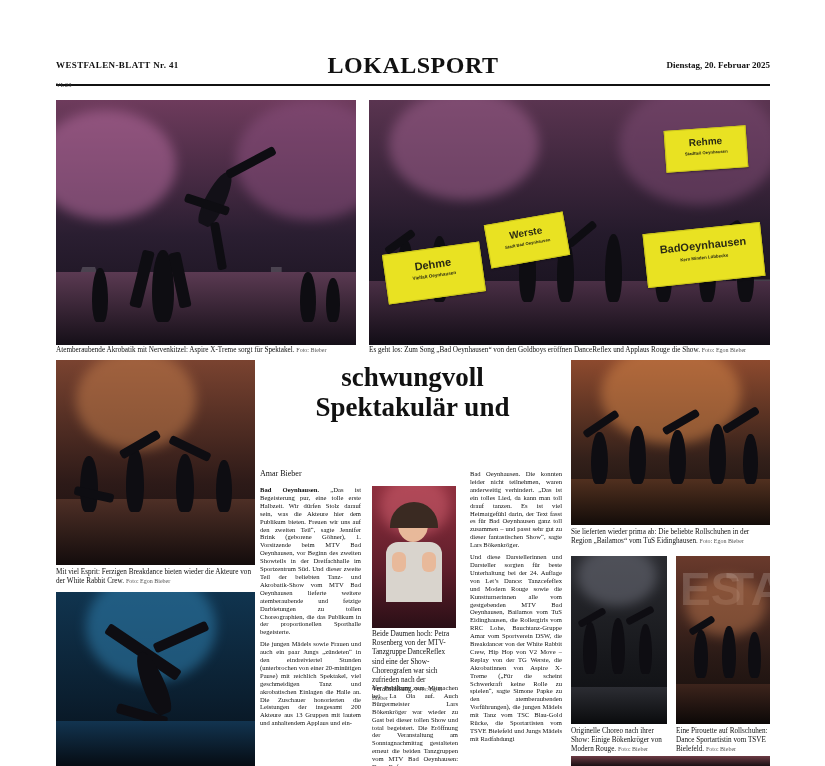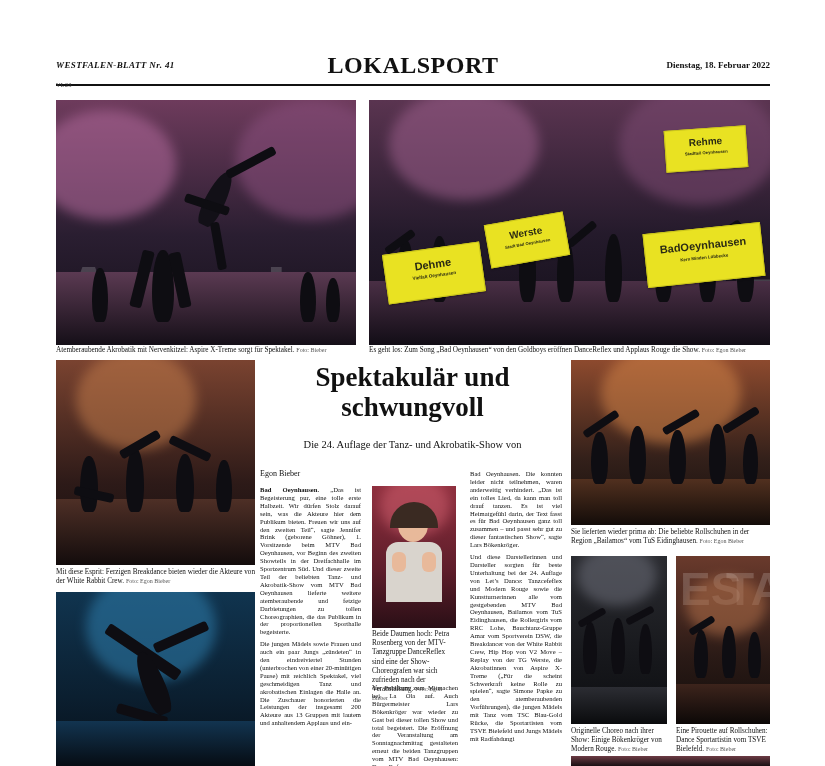--- a/index.html
+++ b/index.html
@@ -1,21 +1,21 @@
 <!DOCTYPE html>
 <html><head>
 <meta charset="utf-8">
 <style>
   html,body{margin:0;padding:0;background:#e8e8e6;}
   body{width:825px;height:766px;font-family:"Liberation Serif",serif;overflow:hidden;}
   .page{position:relative;width:825px;height:766px;background:#ffffff;}
 
   
   .masthead{position:absolute;left:56px;top:52px;width:714px;height:32px;border-bottom:2px solid #111;}
-  .mast-left{position:absolute;left:0;top:8px;font-family:"Liberation Serif",serif;font-size:9px;font-weight:bold;letter-spacing:.4px;color:#111;font-style:italic;}
+  .mast-left{position:absolute;left:0;top:8px;font-family:"Liberation Serif",serif;font-size:9px;font-weight:bold;letter-spacing:.4px;color:#111;}
   .mast-center{position:absolute;left:0;right:0;top:0;text-align:center;font-family:"Liberation Serif",serif;font-size:24px;font-weight:bold;letter-spacing:.5px;color:#111;}
   .mast-right{position:absolute;right:0;top:8px;font-size:9px;font-weight:bold;color:#111;}
   .edition{position:absolute;left:56px;top:82px;font-size:6px;color:#333;letter-spacing:.5px;}
 
   
   .photo{position:absolute;overflow:hidden;background:#1b1b22;}
   .cap{position:absolute;font-size:7.2px;line-height:9.2px;color:#111;font-family:"Liberation Serif",serif;}
   .cap .credit{font-size:6px;color:#555;}
 
   
@@ -38,21 +38,21 @@
   .bigletter{position:absolute;font-family:"Liberation Sans",sans-serif;font-weight:bold;color:rgba(255,255,255,.18);}
 </style>
 </head>
 <body>
 
 <div class="page">
 
   <div class="masthead">
     <div class="mast-left">WESTFALEN-BLATT Nr. 41</div>
     <div class="mast-center">LOKALSPORT</div>
-    <div class="mast-right">Dienstag, 18. Februar 2022</div>
+    <div class="mast-right">Dienstag, 20. Februar 2025</div>
   </div>
   <div class="edition">VL23</div>
 
   <div class="photo" style="left:56px;top:100px;width:300px;height:245px;background:linear-gradient(180deg,#6e3b5c 0%,#2a1e31 55%,#140f18 100%);">
     <div class="bigletter" style="left:6px;top:150px;font-size:74px;">A</div>
     <div class="bigletter" style="left:210px;top:150px;font-size:74px;">L</div>
     <div class="spot" style="left:-20px;top:10px;width:140px;height:110px;background:#b46a9d;"></div>
     <div class="spot" style="left:180px;top:0px;width:150px;height:120px;background:#8a4f7d;"></div>
     <div class="stagefloor" style="height:30%;background:linear-gradient(180deg,#5b3a52 0%,#150f18 100%);"></div>
 
@@ -119,41 +119,40 @@
     <div class="stagefloor" style="height:32%;background:linear-gradient(180deg,#4e2f26 0%,#130c0c 100%);"></div>
     <div class="dancer" style="left:24px;top:96px;width:18px;height:56px;"></div>
     <div class="dancer" style="left:70px;top:88px;width:18px;height:64px;"></div>
     <div class="dancer" style="left:120px;top:94px;width:18px;height:58px;"></div>
     <div class="dancer" style="left:160px;top:100px;width:16px;height:52px;"></div>
     <div class="limb" style="left:62px;top:80px;width:44px;height:9px;transform:rotate(-30deg);"></div>
     <div class="limb" style="left:112px;top:84px;width:44px;height:9px;transform:rotate(26deg);"></div>
     <div class="limb" style="left:18px;top:130px;width:40px;height:9px;transform:rotate(12deg);"></div>
   </div>
   <div class="cap" style="left:56px;top:568px;width:199px;">
-    <span>Mit diese Esprit: Ferzigen Breakdance bieten wieder die Akteure von der White Rabbit Crew.</span>
+    <span>Mit viel Esprit: Ferzigen Breakdance bieten wieder die Akteure von der White Rabbit Crew.</span>
     <span class="credit">Foto: Egon Bieber</span>
   </div>
 
   <div class="photo" style="left:56px;top:592px;width:199px;height:174px;background:linear-gradient(180deg,#10344f 0%,#0b1f30 60%,#070f18 100%);">
     <div class="spot" style="left:30px;top:-20px;width:130px;height:110px;background:#2f7fae;"></div>
     <div class="limb" style="left:44px;top:54px;width:86px;height:12px;transform:rotate(34deg);"></div>
     <div class="dancer" style="left:86px;top:58px;width:22px;height:66px;transform:rotate(-22deg);"></div>
     <div class="limb" style="left:96px;top:40px;width:58px;height:10px;transform:rotate(-24deg);"></div>
     <div class="limb" style="left:60px;top:118px;width:52px;height:10px;transform:rotate(16deg);"></div>
     <div class="stagefloor" style="height:26%;background:linear-gradient(180deg,#123450 0%,#060c13 100%);"></div>
   </div>
 
   <div class="headline">
+    <div>schwungvoll</div>
     <div>Spektakulär und</div>
-    <div>schwungvoll</div>
   </div>
   <div class="subhead">
-    <div>Die 24. Auflage der Tanz- und Akrobatik-Show von</div>
-  </div>
-  <div class="byline">Egon Bieber</div>
+  </div>
+  <div class="byline">Amar Bieber</div>
 
   <div class="col" style="left:260px;top:486px;width:101px;">
     <p><b>Bad Oeynhausen.</b> „Das ist Begeisterung pur, eine tolle erste Halbzeit. Wir dürfen Stolz darauf sein, was die Akteure hier dem Publikum bieten. Freuen wir uns auf den zweiten Teil“, sagte Jennifer Brink (geborene Göhner), 1. Vorsitzende beim MTV Bad Oeynhausen, vor Beginn des zweiten Showteils in der Dreifachhalle im Sportzentrum Süd. Und dieser zweite Teil der beliebten Tanz- und Akrobatik-Show vom MTV Bad Oeynhausen lieferte weitere atemberaubende und fetzige Darbietungen zu tollen Choreographien, die das Publikum in der proportionellen Sporthalle begeisterte.</p>
     <p>Die jungen Mädels sowie Frauen und auch ein paar Jungs „zündeten“ in den eindreiviertel Stunden (unterbrochen von einer 20-minütigen Pause) mit reichlich Spektakel, viel geschmeidigen Tanz und akrobatischen Einlagen die Halle an. Die Zuschauer honorierten die Leistungen der insgesamt 200 Akteure aus 13 Gruppen mit lautem und anhaltendem Applaus und ein-</p>
   </div>
 
   <div class="photo" style="left:372px;top:486px;width:84px;height:142px;background:linear-gradient(180deg,#8e2f3e 0%,#5d1d2a 60%,#2a0f16 100%);">
     <div class="spot" style="left:8px;top:-10px;width:70px;height:60px;background:#cf5f6e;"></div>
     <div style="position:absolute;left:26px;top:22px;width:30px;height:34px;border-radius:50%;background:#e8b99a;"></div>
     <div style="position:absolute;left:18px;top:16px;width:48px;height:26px;border-radius:24px 24px 0 0;background:#3a2a22;"></div>

